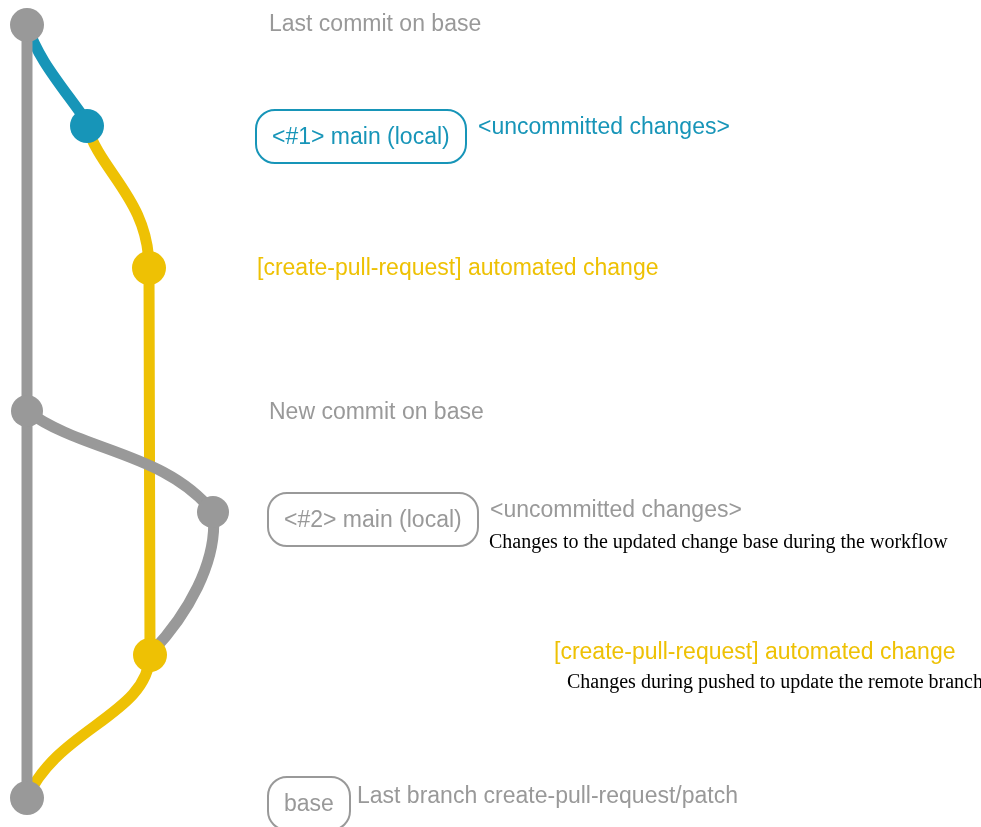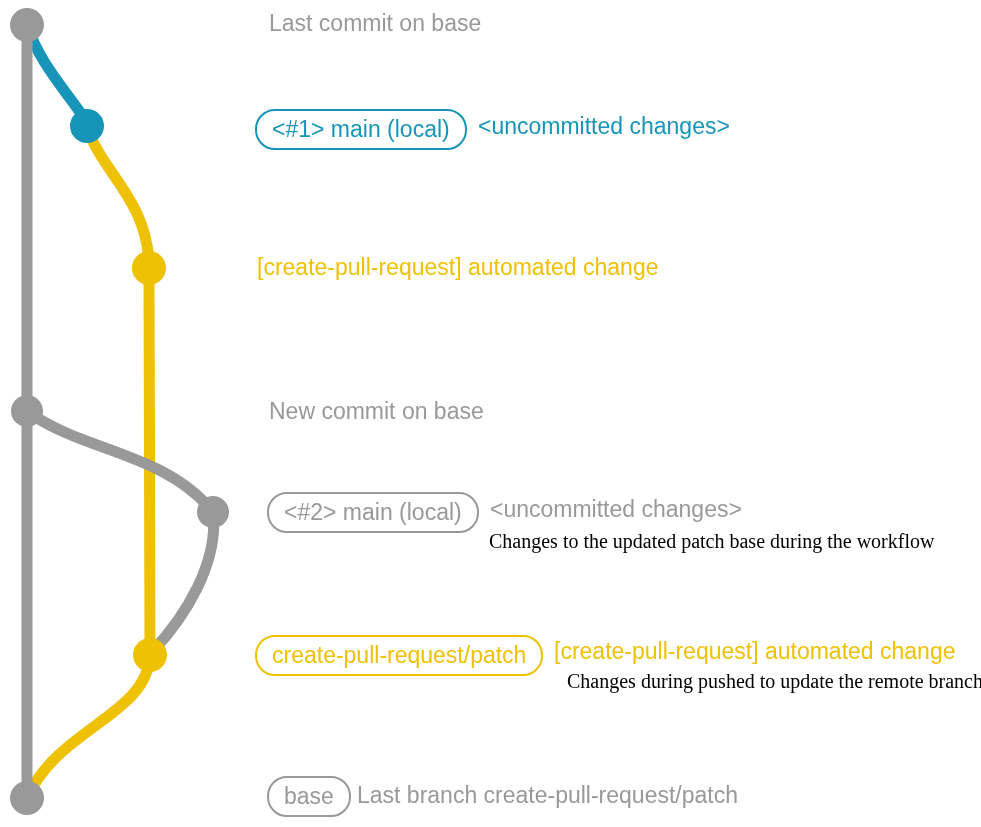--- a/index.html
+++ b/index.html
@@ -36,21 +36,21 @@
     position: absolute;
     font-family: "Liberation Serif", serif;
     font-size: 20px;
     line-height: 24px;
     color: var(--description_text, #000000);
     white-space: nowrap;
   }
   .pill {
     position: absolute;
     box-sizing: border-box;
-    height: 41px;
+    height: 55px;
     display: flex;
     align-items: center;
     padding: 0 15px;
     border: 2px solid currentColor;
     border-radius: 20px;
     font-size: 23px;
     white-space: nowrap;
     background: transparent;
   }
   .gray-text   { color: var(--gray, #999999); margin-left: 12px; }
@@ -85,22 +85,21 @@
 
   <div class="pill teal-text" style="left:255px; top:109px;">&lt;#1&gt; main (local)</div>
   <div class="label teal-text" style="left:478px; top:112px;">&lt;uncommitted changes&gt;</div>
 
   <div class="label yellow-text" style="left:257px; top:253px;">[create-pull-request] automated change</div>
 
   <div class="label gray-text" style="left:257px; top:397px;">New commit on base</div>
 
   <div class="pill gray-text" style="left:255px; top:492px;">&lt;#2&gt; main (local)</div>
   <div class="label gray-text" style="left:478px; top:495px;">&lt;uncommitted changes&gt;</div>
-  <div class="serif-note" style="left:489px; top:529px;">Changes to the updated patch base during the workflow</div>
+  <div class="serif-note" style="left:489px; top:529px;">Changes to the updated change base during the workflow</div>
 
-  <div class="pill yellow-text" style="left:255px; top:635px;">create-pull-request/patch</div>
   <div class="label yellow-text" style="left:554px; top:637px;">[create-pull-request] automated change</div>
   <div class="serif-note" style="left:567px; top:669px;">Changes during pushed to update the remote branch</div>
 
   <div class="pill gray-text" style="left:255px; top:776px;">base</div>
   <div class="label gray-text" style="left:345px; top:781px;">Last branch create-pull-request/patch</div>
 
 </div>
 
 </body></html>

